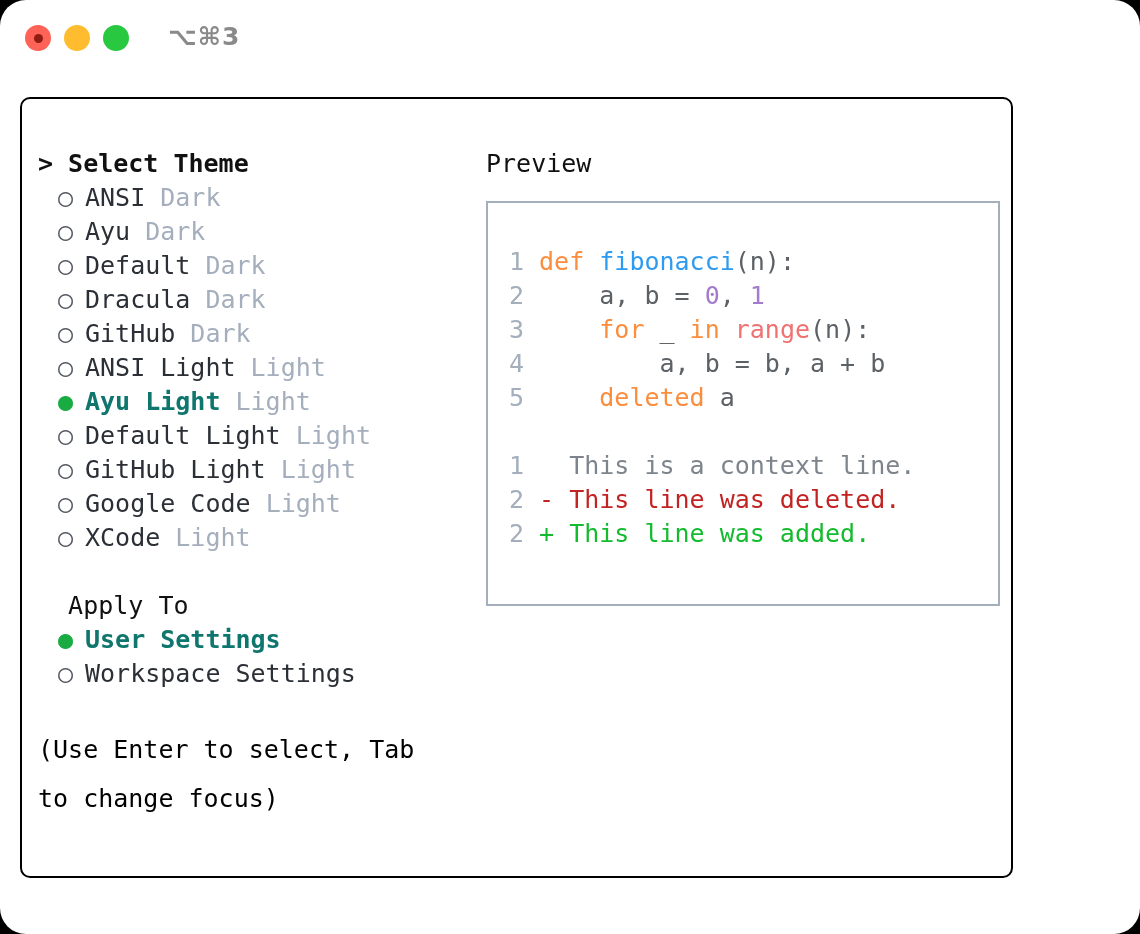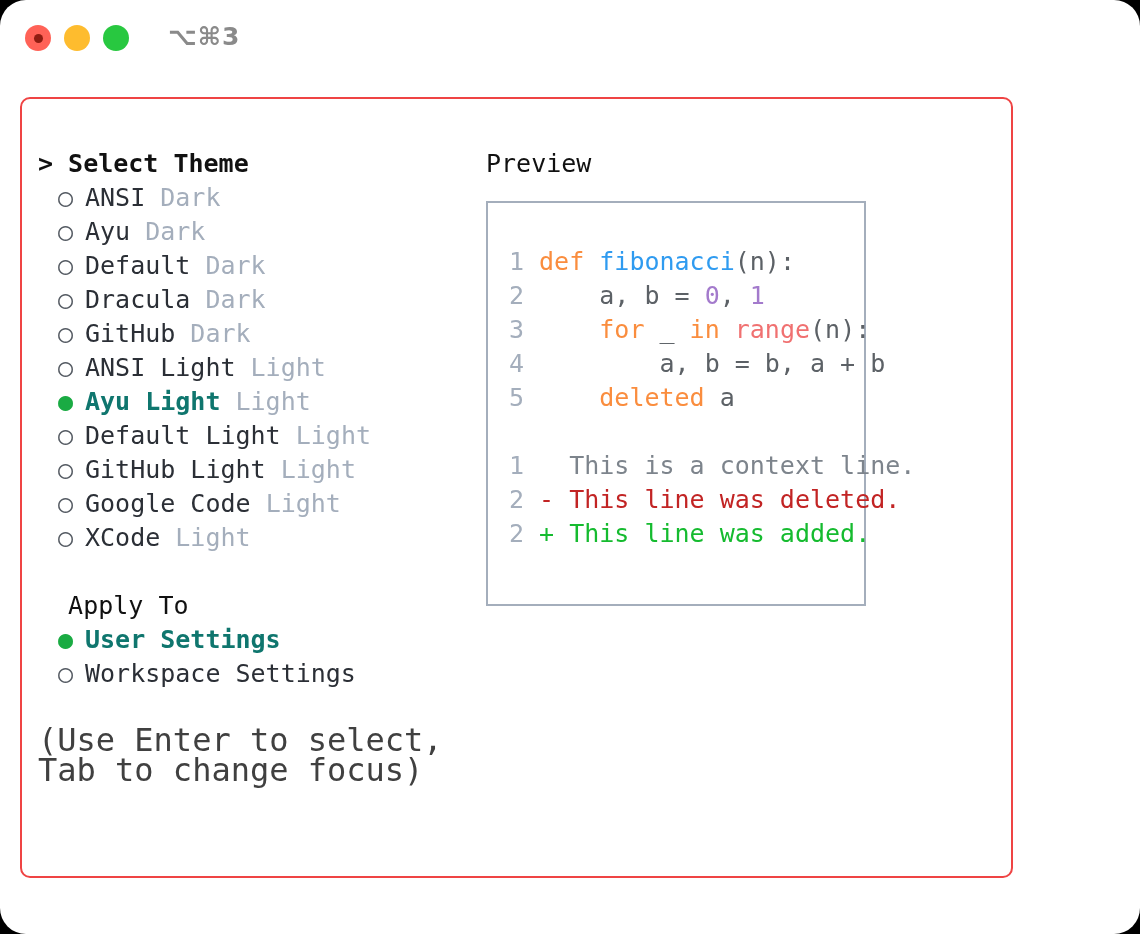--- a/index.html
+++ b/index.html
@@ -72,21 +72,21 @@
     font-family: "DejaVu Sans", "Liberation Sans", sans-serif;
   }
 
   
   .panel {
     position: absolute;
     left: 20px;
     top: 97px;
     width: 993px;
     height: 781px;
-    border: 2px solid #ef4444;
+    border: 2px solid #000000;
     border-radius: 10px;
     box-sizing: border-box;
     background: #ffffff;
     padding-left: 45px;
   }
 
   .columns {
     position: absolute;
     left: 0; top: 0;
     width: 100%;
@@ -121,44 +121,44 @@
     width: 27px;
     color: #555b63;
   }
   .opt-row.selected .marker { color: #1aab43; }
   .opt-row.selected .opt-label { color: #0f766e; font-weight: bold; }
   .opt-suffix { color: #a4aebc; }
 
   .spacer-sm { height: 34px; }
 
   .hint {
-    font-size: 32px;
-    line-height: 30px;
-    color: #404040;
+    font-size: 25px;
+    line-height: 49px;
+    color: #000000;
     width: 405px;
     white-space: pre-wrap;
   }
 
   
   .right-col {
     position: absolute;
     left: 464px;
     top: 48px;
     width: 500px;
   }
   .preview-head {
     font-size: 25px;
     line-height: 34px;
     color: #111111;
     white-space: pre;
   }
 
   .preview-box {
     margin-top: 20px;
-    width: 380px;
+    width: 514px;
     height: 405px;
     border: 2px solid #a4aebc;
     box-sizing: border-box;
     background: #ffffff;
     position: relative;
   }
 
   .code-area {
     position: absolute;
     left: 12px;

